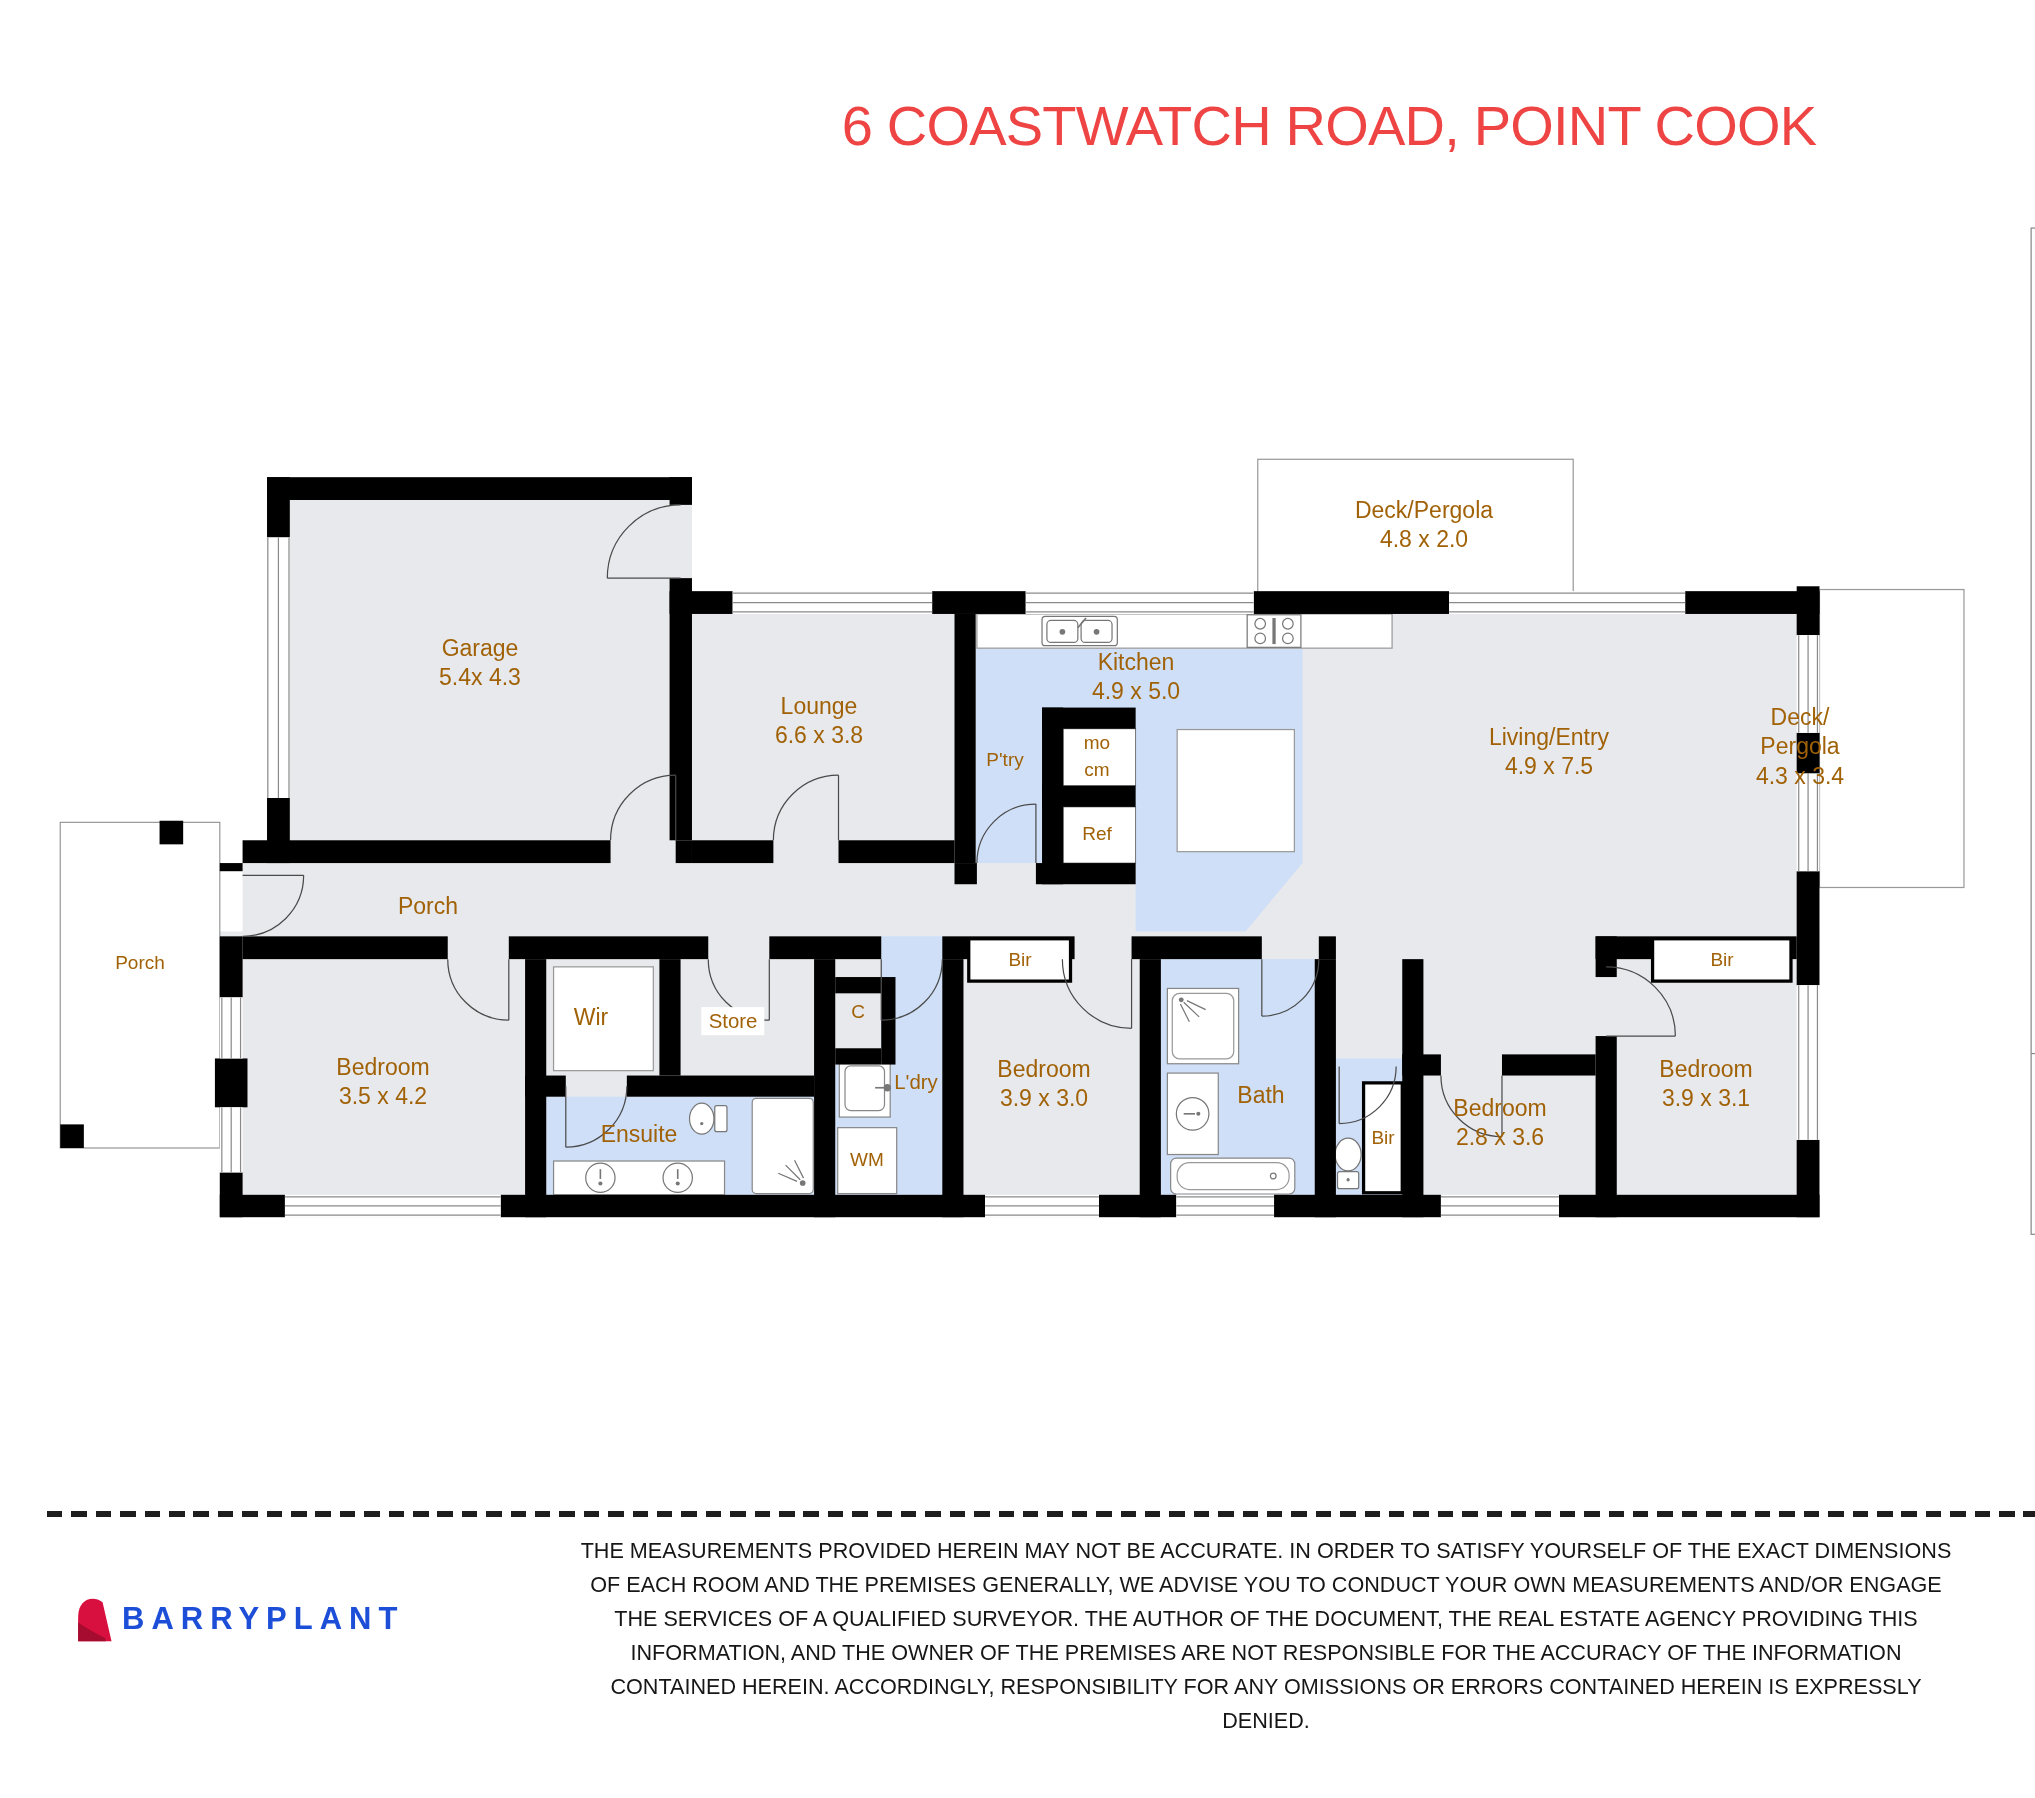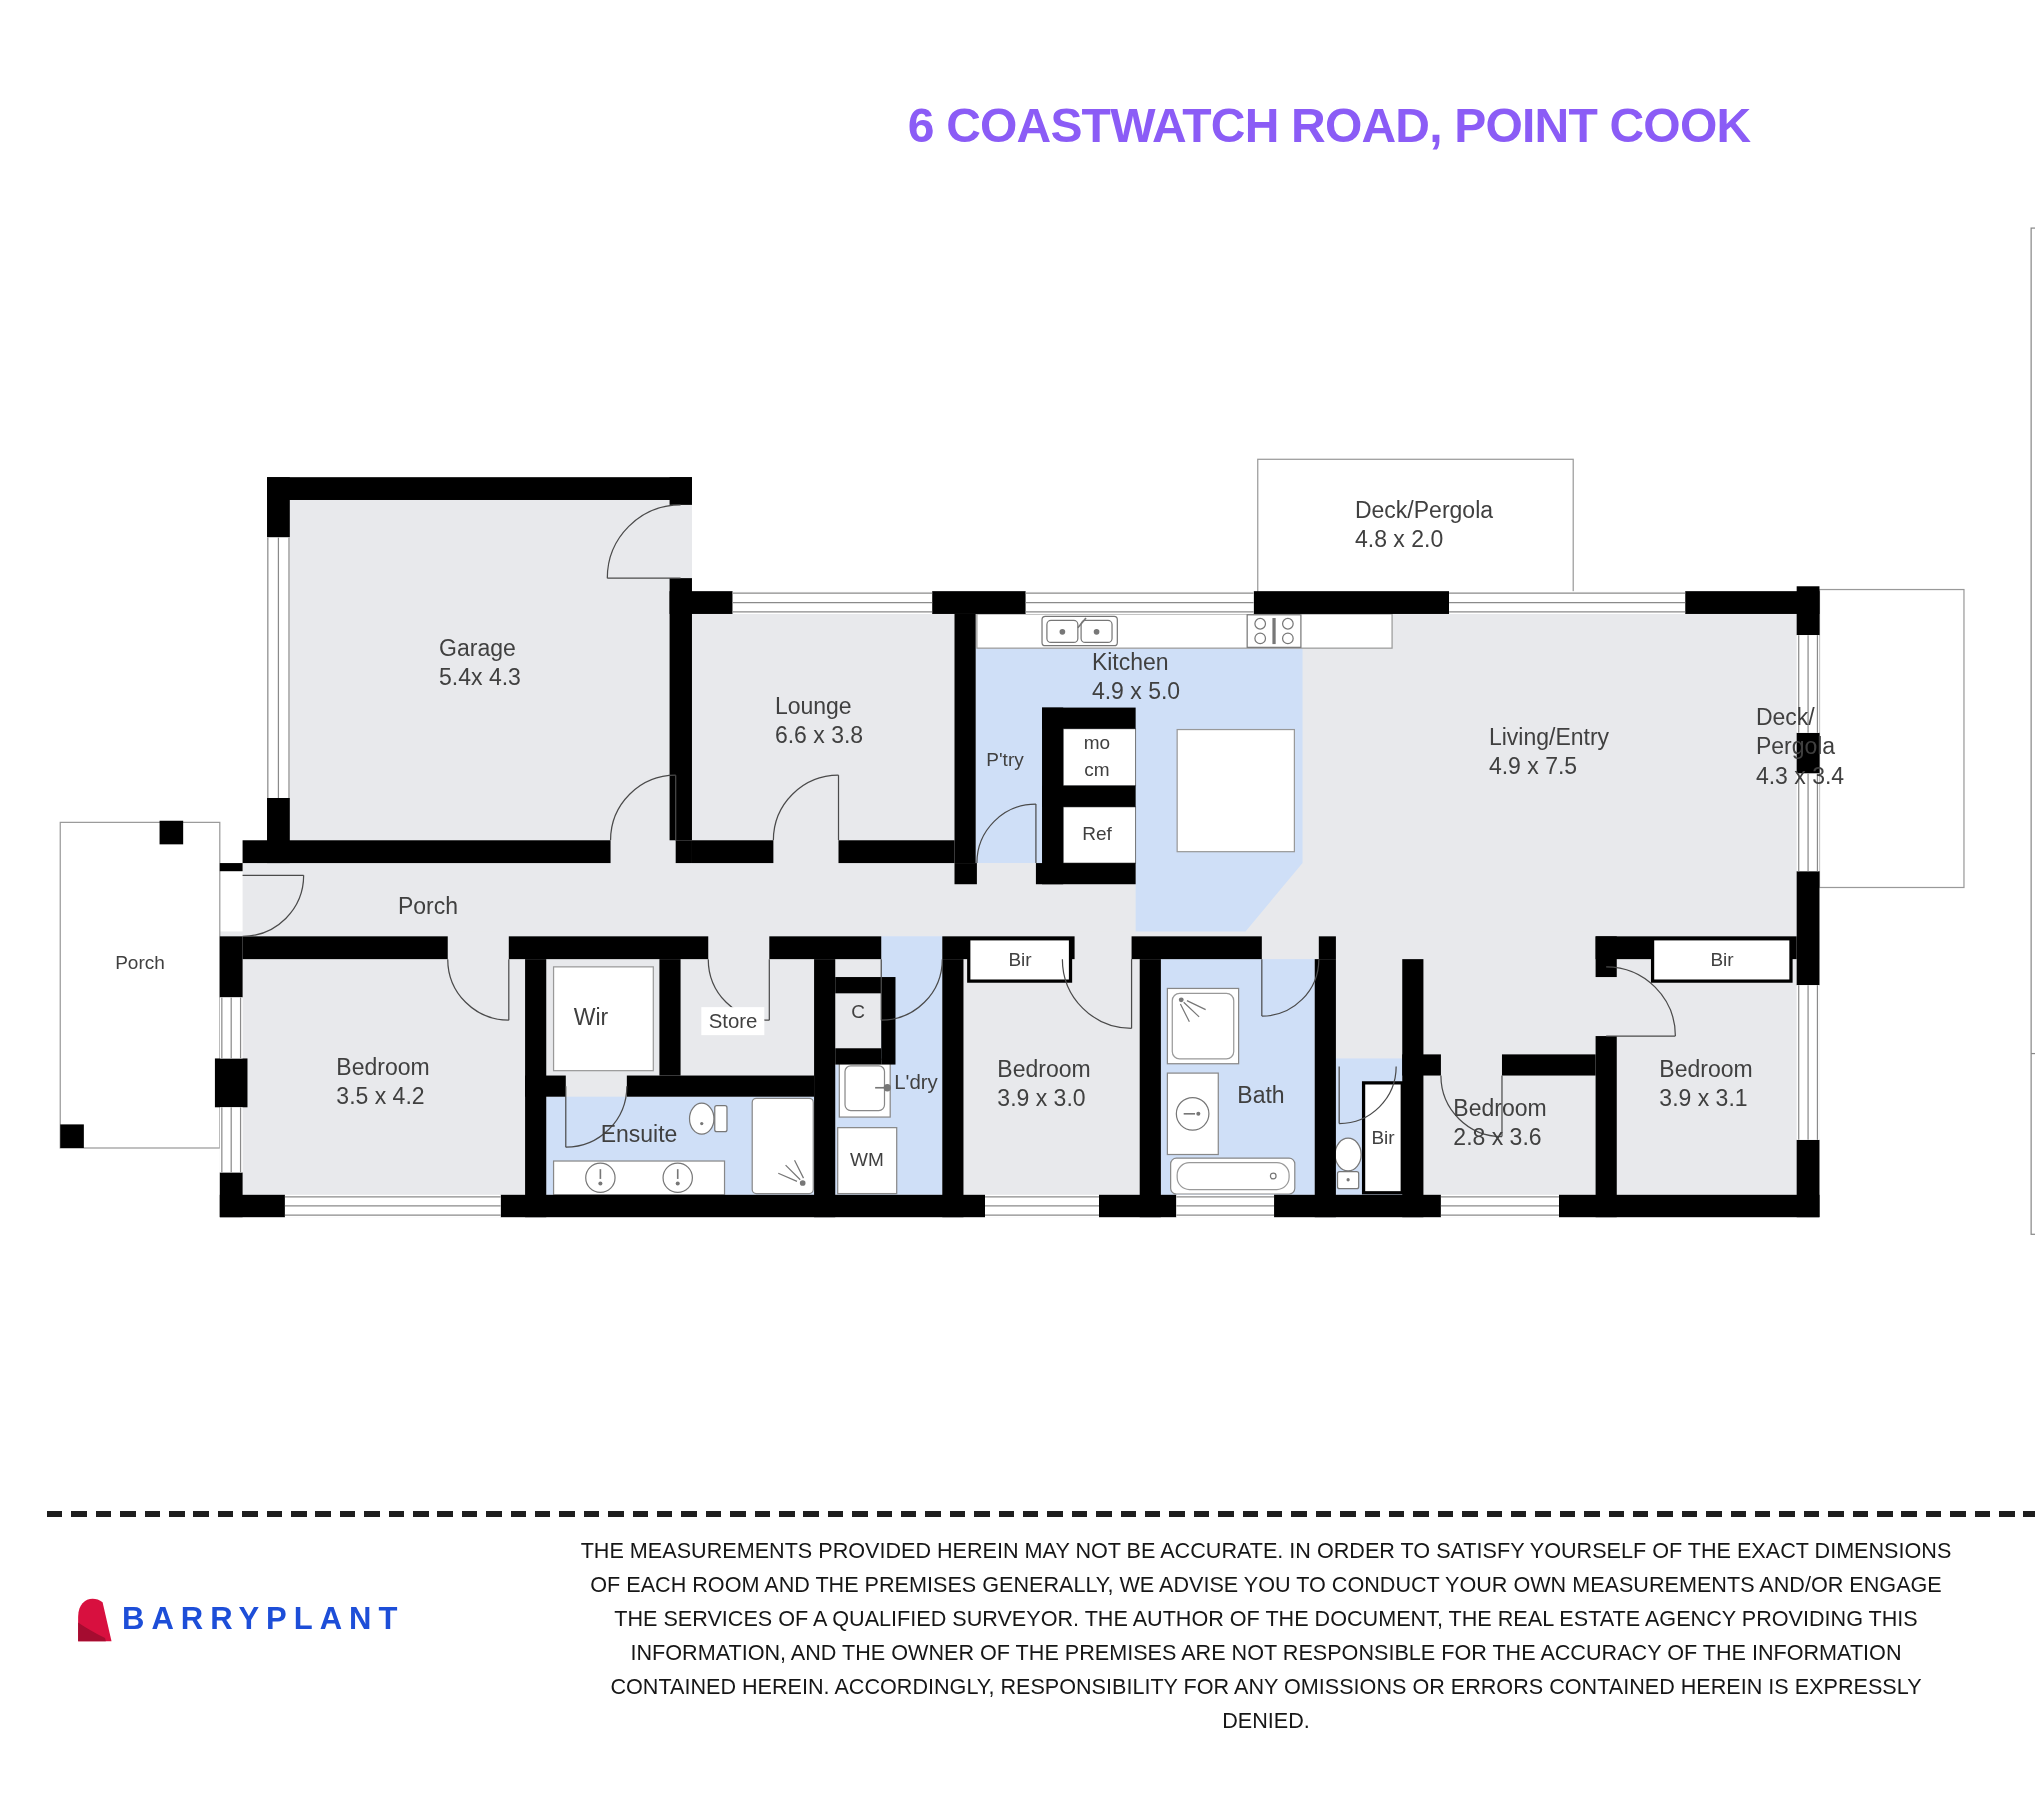--- a/index.html
+++ b/index.html
@@ -1,22 +1,22 @@
 <!DOCTYPE html>
 <html style="font-size:6.5px"><head>
 <meta charset="utf-8">
 <style>
   html,body{margin:0;padding:0;background:#fff;}
   .page{position:relative;width:2544px;height:1799px;background:#ffffff;overflow:hidden;
         font-family:"Liberation Sans",sans-serif;}
   .plan-svg{position:absolute;left:0;top:0;width:2544px;height:1799px;}
   .title{position:absolute;left:1329px;top:125px;transform:translate(-50%,-50%);
-         font-size:48px;font-weight:bold;letter-spacing:-0.8px;color:#8b5cf6;white-space:nowrap;}
-  .lbl{position:absolute;transform:translate(-50%,-50%);font-size:23px;color:#404040;
-       line-height:1.28;white-space:nowrap;}
+         font-size:56px;font-weight:normal;letter-spacing:-0.8px;color:#ef4444;white-space:nowrap;}
+  .lbl{position:absolute;transform:translate(-50%,-50%);font-size:23px;color:#a16207;
+       text-align:center;line-height:1.28;white-space:nowrap;}
   .sm{font-size:19px;}
   .md{font-size:20.4px;margin-top:12px;}
   .whitebg{background:#ffffff;padding:0.8px 7.3px;}
   .dashline{position:absolute;left:47px;top:1511px;width:2451px;height:5.7px;
     background:repeating-linear-gradient(90deg,#1e1e1e 0 15.5px,transparent 15.5px 24.4px);}
   .disclaimer{position:absolute;left:468px;top:1534px;width:1596px;text-align:center;
     font-size:21.6px;line-height:34px;color:#161616;}
   .brandtext{position:absolute;left:122px;top:1619px;transform:translateY(-50%);
     font-size:31px;font-weight:bold;letter-spacing:7px;color:#1d4ed8;white-space:nowrap;}
 </style>

